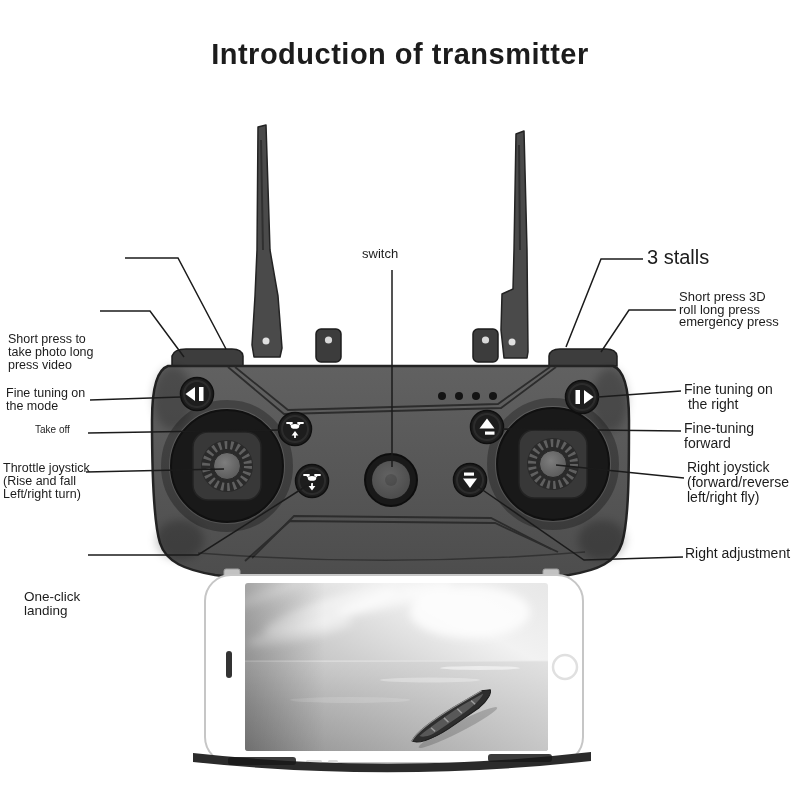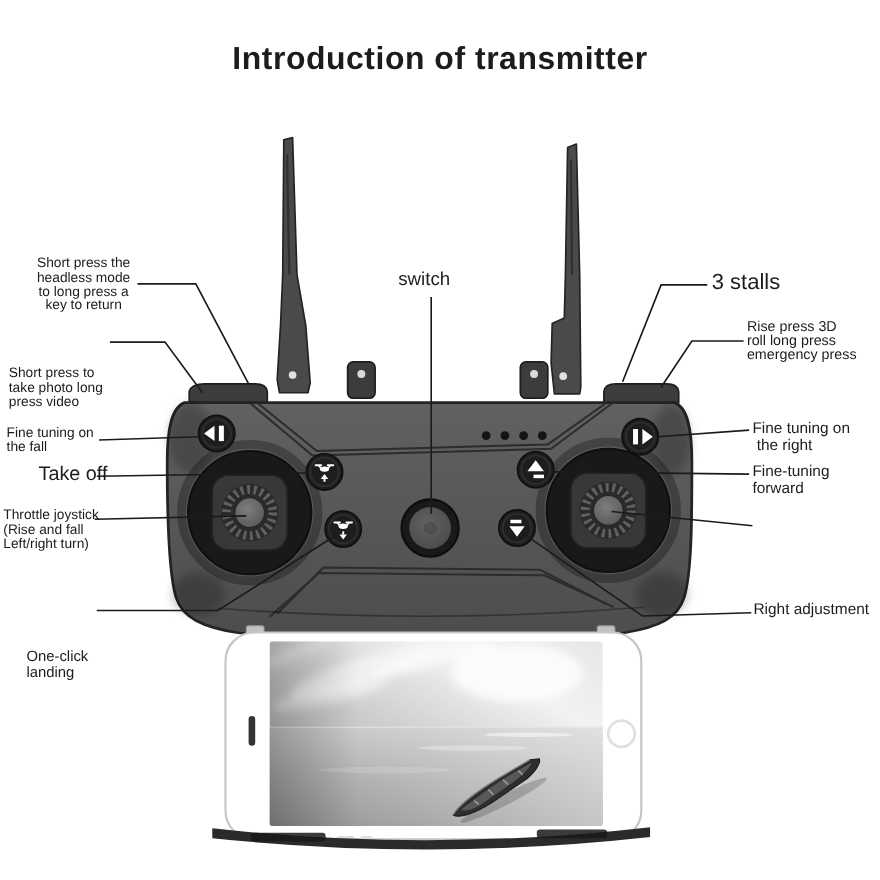--- a/index.html
+++ b/index.html
@@ -4,21 +4,21 @@
 <style>
   html,body{margin:0;padding:0;}
   #frame{position:relative;width:800px;height:800px;background:var(--c-background,#fff);
          font-family:"Liberation Sans", sans-serif;overflow:hidden;color:var(--c-text,#1c1c1c);}
   #title{position:absolute;left:0;top:38px;width:800px;text-align:center;
          font-size:29px;font-weight:bold;letter-spacing:.5px;color:var(--c-text,#1c1c1c);}
   .lbl{position:absolute;font-size:12.5px;line-height:12.8px;color:var(--c-text,#1c1c1c);white-space:pre;}
   .lbl span{display:block;}
   .lbl.r{font-size:14px;line-height:15px;}
   .lbl.big{font-size:20px;line-height:21px;}
-  .lbl.mid{font-size:17px;line-height:18px;}
+  .lbl.mid{font-size:13px;line-height:18px;}
   .lbl.sm13{font-size:13px;line-height:12.6px;}
   svg{position:absolute;left:0;top:0;}
   .sv-body{fill:url(#gbody);stroke:#242424;stroke-width:2.5;}
   .sv-shoulder{fill:#3d3d3d;stroke:#1e1e1e;stroke-width:1.5;}
   .sv-accent{fill:none;stroke:#2c2c2c;stroke-width:1.8;}
   .sv-ant{fill:var(--c-antenna,#4a4a4a);stroke:#232323;stroke-width:1.5;stroke-linejoin:round;}
   .sv-btn{fill:var(--c-button,#1d1d1d);stroke:#0f0f0f;stroke-width:1.5;}
   .icon-fill{fill:var(--c-icon,#fff);}
   .icon-stroke{stroke:var(--c-icon,#fff);fill:none;}
   .callout{fill:none;stroke:var(--c-line,#1b1b1b);stroke-width:1.5;}
@@ -240,26 +240,26 @@
       <polyline class="callout" points="392,270 392,467"></polyline>
       <polyline class="callout" points="643,259 601,259 566,347"></polyline>
       <polyline class="callout" points="676,310 629,310 601,352"></polyline>
       <polyline class="callout" points="681,391 598,397"></polyline>
       <polyline class="callout" points="681,431 503,429"></polyline>
       <polyline class="callout" points="684,478 556,465"></polyline>
       <polyline class="callout" points="683,557 584,560 474,484"></polyline>
     </g>
   </svg>
 
-  <div class="lbl" style="left:28px;top:233px;width:96px;text-align:center"><span>Short press the</span><span>headless mode</span><span>to long press a</span><span>key to return</span></div>
   <div class="lbl" style="left:8px;top:302px;margin-top:31px;"><span>Short press to</span><span>take photo long</span><span>press video</span></div>
-  <div class="lbl" style="left:6px;top:387px;"><span>Fine tuning on</span><span>the fall</span></div>
-  <div class="lbl" style="left:35px;top:424px;font-size:18px;"><span>Take off</span></div>
+  <div class="lbl" style="left:6px;top:387px;"><span>Fine tuning on</span><span>the mode</span></div>
+  <div class="lbl" style="left:35px;top:424px;font-size:10px;"><span>Take off</span></div>
   <div class="lbl" style="left:3px;top:462px;"><span>Throttle joystick</span><span>(Rise and fall</span><span>Left/right turn)</span></div>
   <div class="lbl" style="left:24px;top:545px;font-size:13.5px;line-height:14px;margin-top:45px;"><span>One-click</span><span>landing</span></div>
   <div class="lbl mid" style="left:362px;top:245px;"><span>switch</span></div>
   <div class="lbl big" style="left:647px;top:247px;"><span>3 stalls</span></div>
-  <div class="lbl sm13" style="left:679px;top:291px;"><span>Rise press 3D</span><span>roll long press</span><span>emergency press</span></div>
+  <div class="lbl sm13" style="left:679px;top:291px;"><span>Short press 3D</span><span>roll long press</span><span>emergency press</span></div>
   <div class="lbl r" style="left:684px;top:382px;"><span>Fine tuning on</span><span> the right</span></div>
   <div class="lbl r" style="left:684px;top:421px;"><span>Fine-tuning</span><span>forward</span></div>
+  <div class="lbl r" style="left:687px;top:460px;"><span>Right joystick</span><span>(forward/reverse</span><span>left/right fly)</span></div>
   <div class="lbl r" style="left:685px;top:546px;"><span>Right adjustment</span></div>
 
 </div>
 
 </body></html>

